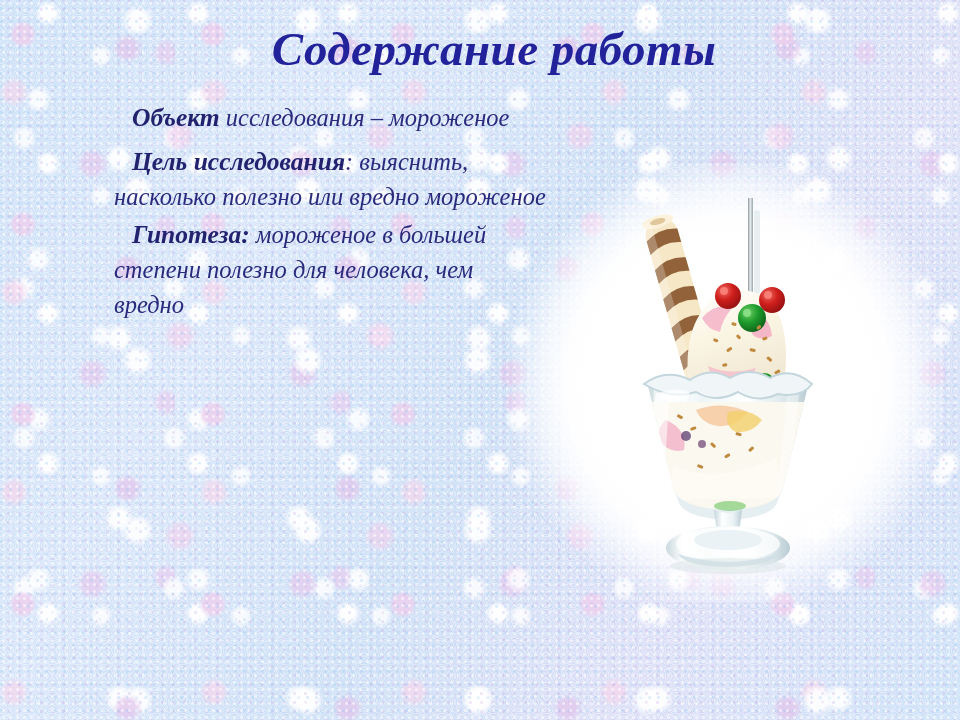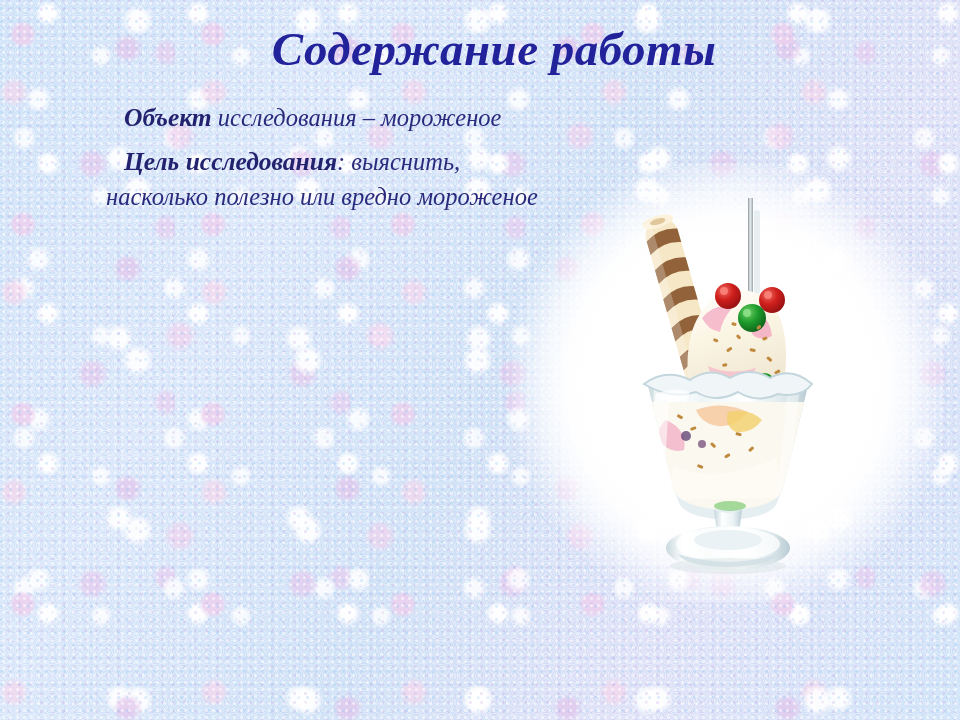--- a/index.html
+++ b/index.html
@@ -81,21 +81,21 @@
     font-size: 47px;
     line-height: 1.15;
     letter-spacing: 0.5px;
     color: #22229a;
     white-space: nowrap;
   }
 
   
   #text-column {
     position: absolute;
-    left: 106px;
+    left: 114px;
     top: 100px;
     width: 432px;
   }
   .para {
     font-family: "Liberation Serif", "DejaVu Serif", serif;
     font-style: italic;
     font-size: 24.5px;
     line-height: 1.42;
     color: #2a2a7d;
     text-indent: 18px;
@@ -150,20 +150,23 @@
 
     <p class="para">
       <span class="lead">Объект</span><span> исследования – мороженое</span>
     </p>
 
 
     <p class="para tight">
       <span class="lead">Цель исследования</span><span>: выяснить, насколько полезно или вредно мороженое</span>
     </p>
 
+    <p class="para">
+      <span class="lead">Гипотеза:</span><span> мороженое в большей степени полезно для человека, чем вредно</span>
+    </p>
 
   </div>
 
   <div id="photo-block">
     <div id="photo-vignette"></div>
 
     <svg id="sundae-svg" viewBox="0 0 300 390">
       <defs>
         <linearGradient id="glassGrad" x1="0" y1="0" x2="1" y2="0">
           <stop offset="0%" stop-color="#c9d9de"></stop>

